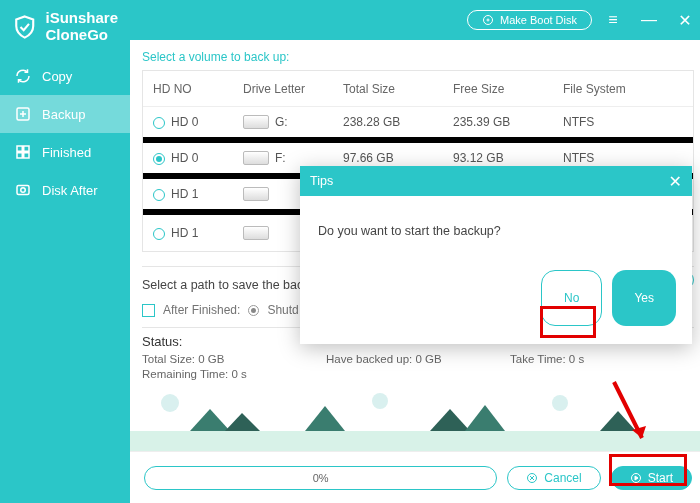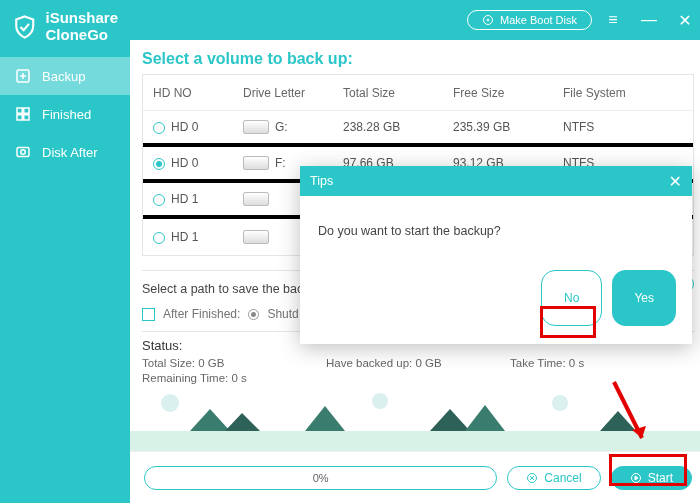--- a/index.html
+++ b/index.html
@@ -17,25 +17,25 @@
 
 .main { flex: 1; display: flex; flex-direction: column; position: relative; }
 
 
 .titlebar { height: 40px; background: #2bc6c8; display: flex; align-items: center; justify-content: flex-end; padding-right: 6px; gap: 6px; }
 .boot-btn { border: 1.5px solid #fff; color: #fff; background: transparent; border-radius: 14px; padding: 3px 14px; font-size: 11px; display: flex; align-items: center; gap: 6px; cursor: pointer; }
 .title-icon { width: 30px; height: 30px; display: flex; align-items: center; justify-content: center; color: #fff; cursor: pointer; font-size: 16px; }
 
 
 .content { flex: 1; position: relative; padding: 0 12px 0 12px; }
-.sec-title { color: #2bc6c8; font-size: 16px; padding: 10px 0 6px; font-weight: bold; }
+.sec-title { color: #2bc6c8; font-size: 12px; padding: 10px 0 6px; }
 .table { border: 1px solid #e5e5e5; border-top: 1px solid #e5e5e5; background: #fff; font-size: 12px; color: #555; }
 .thead, .trow { display: grid; grid-template-columns: 90px 100px 110px 110px 120px; align-items: center; height: 36px; padding: 0 10px; }
 .thead { background: #fff; color: #666; border-bottom: 1px solid #eee; }
-.trow { border-bottom: 4px solid #000000; }
+.trow { border-bottom: 6px solid #000000; }
 .trow:last-child { border-bottom: none; }
 .radio { width: 12px; height: 12px; border-radius: 50%; border: 1.5px solid #2bc6c8; display: inline-flex; align-items: center; justify-content: center; margin-right: 6px; vertical-align: middle; }
 .radio.sel::after { content: ""; width: 6px; height: 6px; border-radius: 50%; background: #2bc6c8; }
 .drive-icon { width: 26px; height: 14px; background: linear-gradient(#fff,#ddd); border: 1px solid #bbb; border-radius: 2px; display: inline-block; vertical-align: middle; margin-right: 6px; }
 
 .path-area { margin-top: 14px; border-top: 1px solid #e5e5e5; padding-top: 8px; position: relative; }
 .path-title { font-size: 12.5px; color: #444; display:inline-block; }
 .choose-btn { position: absolute; right: 0; top: 4px; border: 1.5px solid #2bc6c8; color: #2bc6c8; background: #fff; border-radius: 14px; padding: 2px 14px; font-size: 11px; display: flex; align-items: center; gap: 5px; cursor: pointer; }
 .after-row { margin-top: 10px; font-size: 12px; color: #737373; display: flex; align-items: center; gap: 8px; }
 .chk { width: 13px; height: 13px; border: 1.5px solid #2bc6c8; display: inline-block; }
@@ -80,20 +80,27 @@
   <div class="sidebar">
     <div class="logo">
       <svg viewBox="0 0 24 24" fill="none" stroke="#fff" stroke-width="2">
           <path d="M12 2 L20 5 V11 C20 16 16 20 12 22 C8 20 4 16 4 11 V5 Z"></path>
           <path d="M8 12 L11 15 L16 9"></path>
         </svg>
       <div>
         <div>iSunshare</div>
         <div>CloneGo</div>
       </div>
+    </div>
+    <div class="nav-item">
+      <svg viewBox="0 0 24 24" fill="none" stroke="#fff" stroke-width="2">
+          <path d="M4 12a8 8 0 0 1 14-5M20 12a8 8 0 0 1-14 5"></path>
+          <path d="M18 3v4h-4M6 21v-4h4"></path>
+        </svg>
+      <span>Copy</span>
     </div>
     <div class="nav-item active">
       <svg viewBox="0 0 24 24" fill="none" stroke="#fff" stroke-width="2">
           <rect x="4" y="4" width="16" height="16" rx="2"></rect>
           <path d="M12 8v8M8 12h8"></path>
         </svg>
       <span>Backup</span>
     </div>
     <div class="nav-item">
       <svg viewBox="0 0 24 24" fill="none" stroke="#fff" stroke-width="2">

